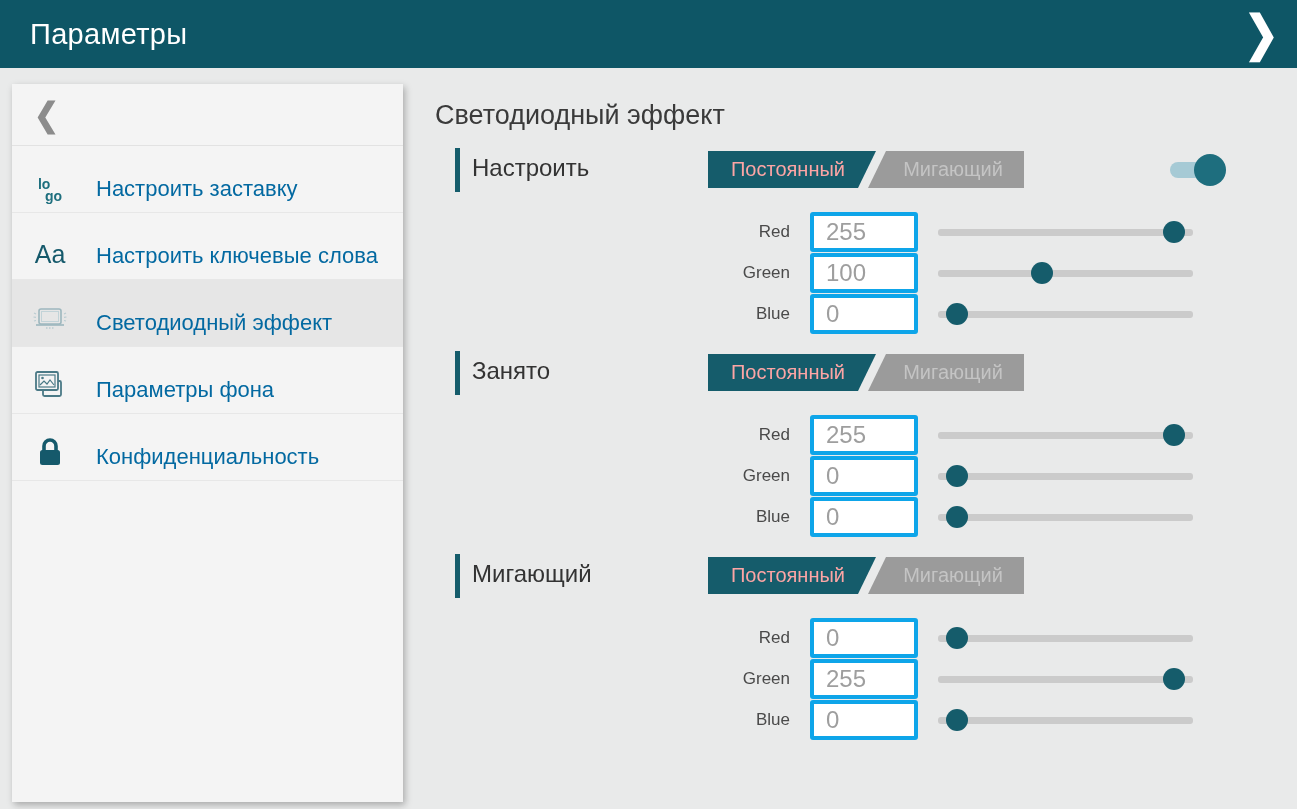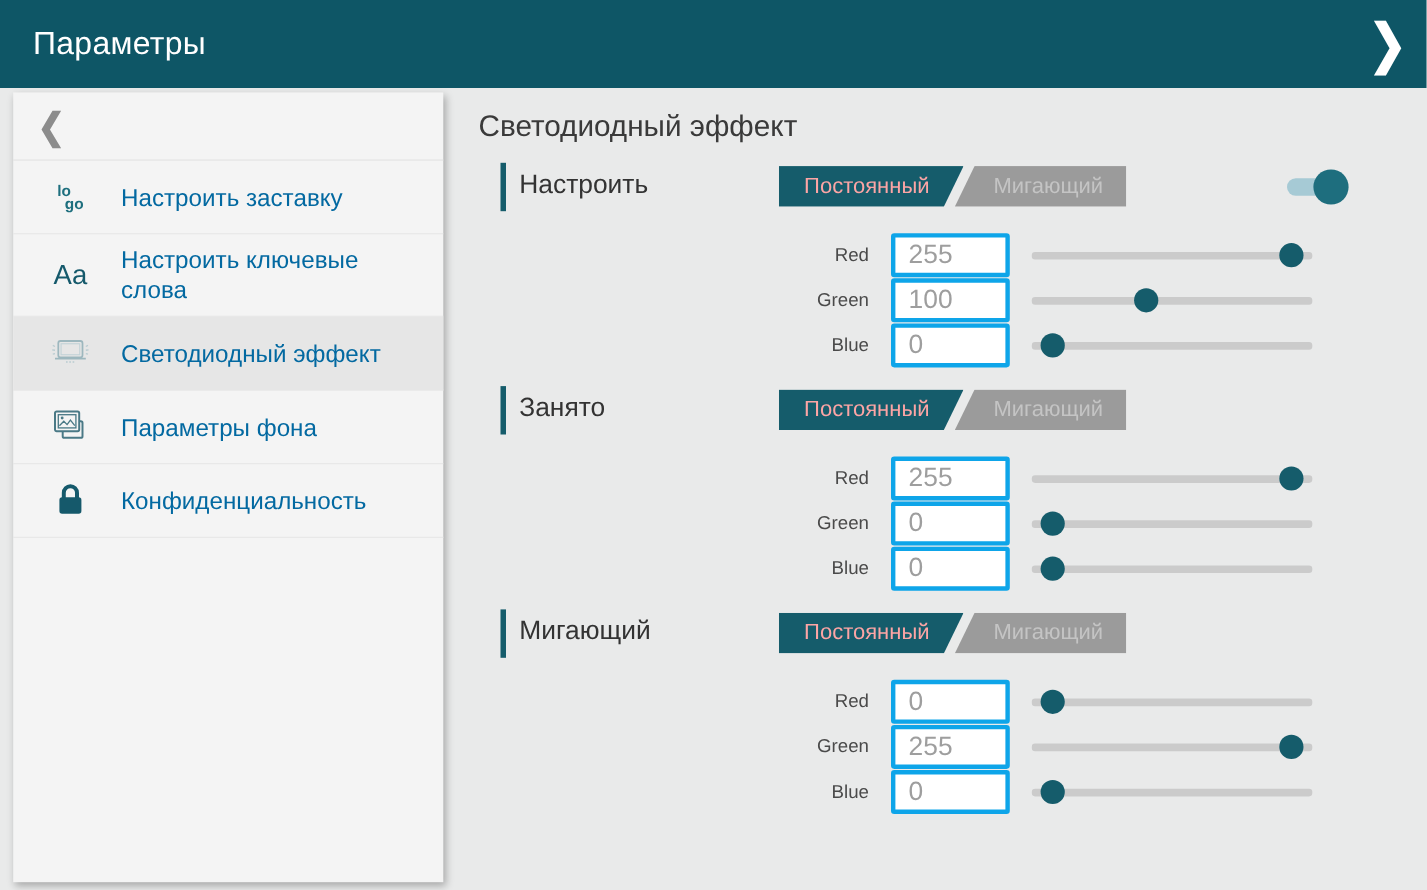--- a/index.html
+++ b/index.html
@@ -4,41 +4,41 @@
 <style>
   html,body{margin:0;padding:0;}
   body{
     width:1297px;height:809px;overflow:hidden;position:relative;
     background:var(--main-bg,#E9EAEA);
     font-family:"Liberation Sans", sans-serif;
     -webkit-font-smoothing:antialiased;
   }
   
   .app-header{
-    position:absolute;left:0;top:0;right:0;height:80px;
+    position:absolute;left:0;top:0;right:0;height:68px;
     background:var(--header-teal,#0E5666);
     display:flex;align-items:center;justify-content:space-between;
   }
   .app-title{color:#fff;font-size:29px;padding-left:30px;letter-spacing:.3px;}
   .hdr-chevron{
     color:#fff;font-size:42px;font-weight:bold;padding:0 18px;cursor:pointer;
     transform:scaleY(1.15);line-height:68px;user-select:none;
   }
   
   .sidebar{
     position:absolute;left:12px;top:84px;width:391px;height:718px;
     background:#F4F4F4;box-shadow:2px 3px 7px rgba(0,0,0,.28);
   }
   .side-back{
     height:61px;display:flex;align-items:center;padding-left:22px;
     border-bottom:1px solid #E2E2E2;cursor:pointer;
   }
   .side-back .glyph{color:#8C8C8C;font-size:30px;font-weight:bold;transform:scaleY(1.1);}
   .side-item{
-    display:flex;align-items:center;padding:10px 14px 10px 32px;min-height:46px;
+    display:flex;align-items:flex-end;padding:10px 14px 10px 18px;min-height:46px;
     border-bottom:1px solid #E7E7E7;cursor:pointer;
   }
   .side-item.selected{background:#E6E6E6;}
   .side-icon{width:40px;min-width:40px;display:flex;align-items:center;justify-content:center;}
   .side-label{margin-left:26px;font-size:22px;color:#0369a1;line-height:27px;}
   .logo-ic{color:#1E6F7E;font-size:14px;font-weight:bold;line-height:12px;text-align:left;}
   .logo-ic .l2{margin-left:7px;display:block;}
   .aa-ic{color:#15596B;font-size:25px;font-weight:normal;}
   
   .main{position:absolute;left:435px;top:68px;width:862px;bottom:0;}

